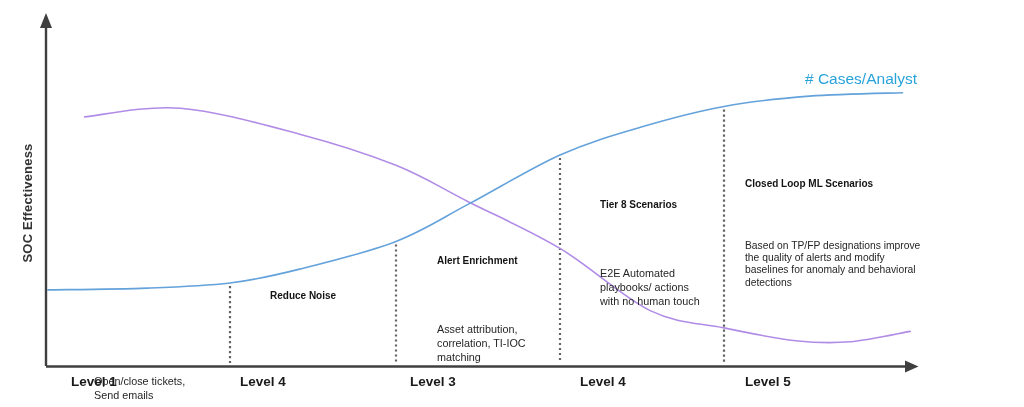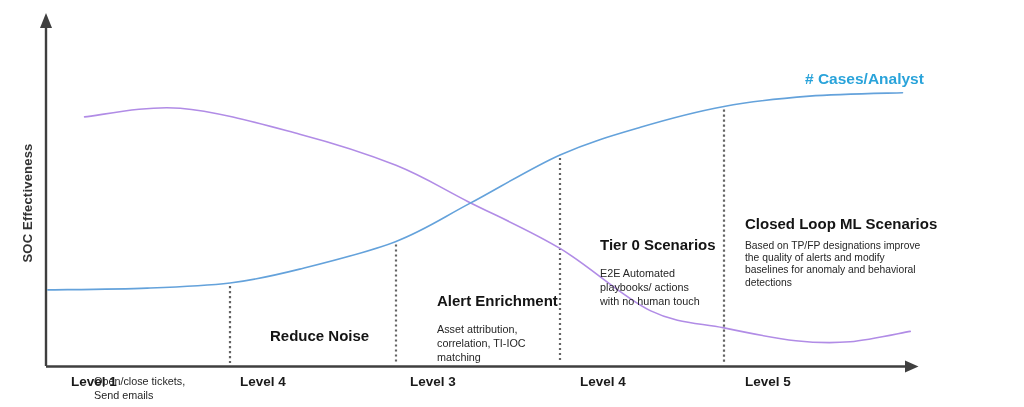--- a/index.html
+++ b/index.html
@@ -7,25 +7,25 @@
     position:relative;width:1024px;height:407px;background:#ffffff;overflow:hidden;
     font-family:"Liberation Sans","DejaVu Sans",sans-serif;color:#1f1f1f;
   }
   svg.chart{position:absolute;left:0;top:0;}
   .y-title{
     position:absolute;left:27px;top:203px;
     transform:translate(-50%,-50%) rotate(-90deg);
     white-space:nowrap;font-weight:700;font-size:13px;color:#333333;letter-spacing:.2px;
   }
   .cases-label{
-    position:absolute;left:805px;top:70px;font-size:15.5px;font-weight:700;white-space:nowrap;
+    position:absolute;left:805px;top:70px;font-size:15.5px;font-weight:400;white-space:nowrap;
   }
   .stage-title{
-    position:absolute;font-weight:700;font-size:15px;line-height:17px;
-    white-space:pre-line;color:#141414;margin-top:40px;
+    position:absolute;font-weight:700;font-size:10px;line-height:17px;
+    white-space:pre-line;color:#141414;
   }
   .stage-desc{
     position:absolute;font-size:10.8px;line-height:13.8px;white-space:pre-line;color:#262626;margin-top:38px;
   }
   .s1t{left:94px;top:288px;width:170px}
   .s1d{left:94px;top:337px;width:160px}
   .s2t{left:270px;top:287px;width:160px}
   .s2d{left:270px;top:321px;width:170px}
   .s3t{left:437px;top:252px;width:160px}
   .s3d{left:437px;top:285px;width:150px}
@@ -66,21 +66,21 @@
   <div class="stage-desc s1d">Open/close tickets,
 Send emails</div>
 
   <div class="stage-title s2t">Reduce Noise</div>
 
   <div class="stage-title s3t">Alert Enrichment</div>
   <div class="stage-desc s3d">Asset attribution,
 correlation, TI-IOC
 matching</div>
 
-  <div class="stage-title s4t">Tier 0 Scenarios</div>
+  <div class="stage-title s4t">Tier 8 Scenarios</div>
   <div class="stage-desc s4d">E2E Automated
 playbooks/ actions
 with no human touch</div>
 
   <div class="stage-title s5t">Closed Loop ML Scenarios</div>
   <div class="stage-desc s5d">Based on TP/FP designations improve
 the quality of alerts and modify
 baselines for anomaly and behavioral
 detections</div>
 

